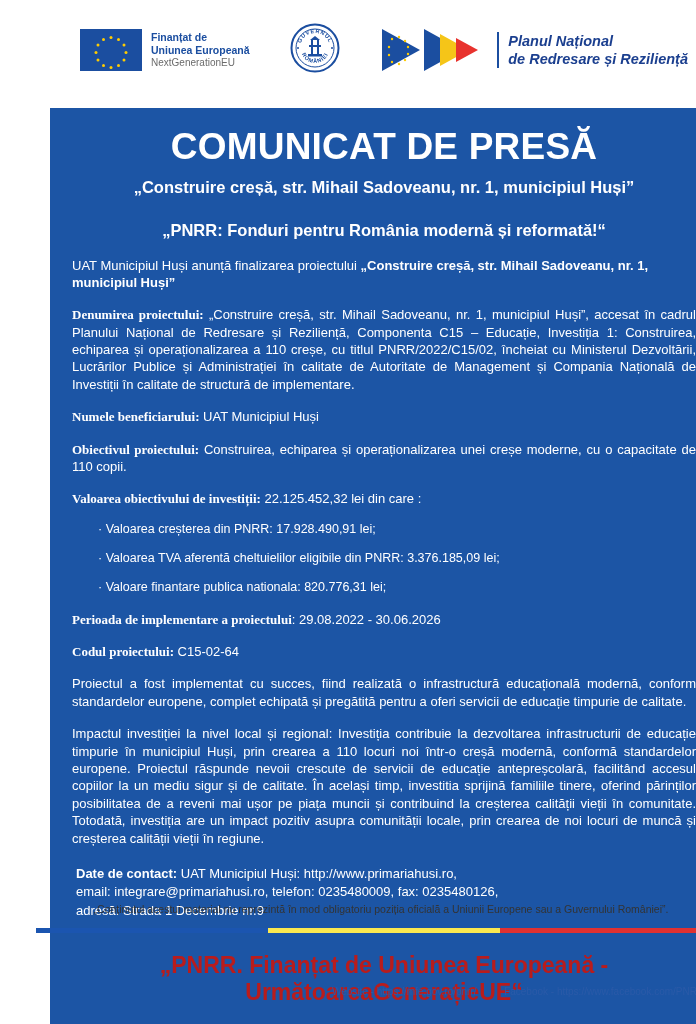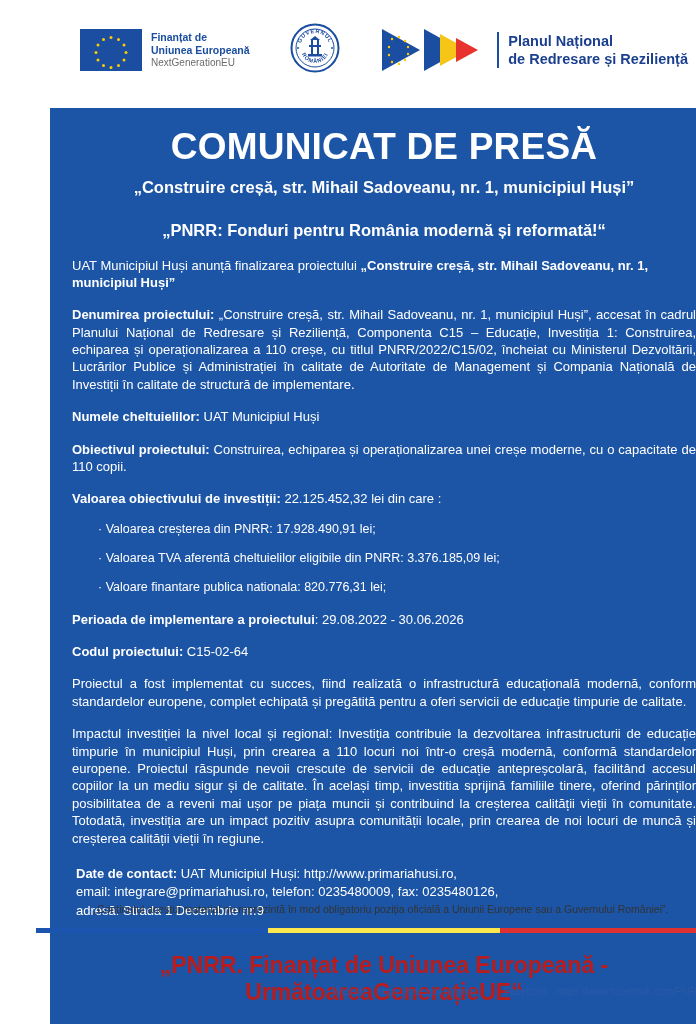--- a/index.html
+++ b/index.html
@@ -35,21 +35,21 @@
     line-height: 1.22;
     color: #1b4ea0;
   }
   .eu-text .l1, .eu-text .l2 { font-weight: bold; font-size: 10.5px; }
   .eu-text .l3 { font-size: 10px; color: #6b6b6b; font-weight: normal; }
 
   
   .gov-seal { width: 50px; height: 50px; }
 
   
-  .logo-pnrr { display: flex; align-items: center; gap: 9px; }
+  .logo-pnrr { display: flex; align-items: center; gap: 9px; font-style: italic; }
   .pnrr-marks { width: 108px; height: 46px; flex: 0 0 auto; }
   .pnrr-text {
     border-left: 2px solid #1b4ea0;
     padding-left: 9px;
     color: #1b3f8f;
     font-weight: bold;
     font-size: 14.5px;
     line-height: 1.26;
   }
 
@@ -88,21 +88,21 @@
   .intro {
     font-size: 13px;
     line-height: 1.32;
     margin-top: 17px;
     text-align: left;
   }
   .intro b { font-weight: bold; }
 
   .block { margin-top: 15px; font-size: 13px; line-height: 1.34; text-align: justify; }
   .block.left { text-align: left; }
-  .block b { font-weight: bold; }
+  .block b { font-weight: bold; font-family: Liberation Serif, serif; }
 
   .bullets { margin-top: 4px; }
   .bullet {
     font-size: 12.5px;
     margin-top: 13px;
     padding-left: 26px;
     line-height: 1.3;
   }
   .bullet::before { content: "·  "; }
 
@@ -240,21 +240,21 @@
 
     <div class="intro">
       <span>UAT Municipiul Huși anunță finalizarea proiectului </span><b>„Construire creșă, str. Mihail Sadoveanu, nr. 1, municipiul Huși”</b>
     </div>
 
     <div class="block">
       <b>Denumirea proiectului:</b><span> „Construire creșă, str. Mihail Sadoveanu, nr. 1, municipiul Huși”, accesat în cadrul Planului Național de Redresare și Reziliență, Componenta C15 – Educație, Investiția 1: Construirea, echiparea și operaționalizarea a 110 creșe, cu titlul PNRR/2022/C15/02, încheiat cu Ministerul Dezvoltării, Lucrărilor Publice și Administrației în calitate de Autoritate de Management și Compania Națională de Investiții în calitate de structură de implementare.</span>
     </div>
 
     <div class="block left">
-      <b>Numele cheltuielilor:</b><span> UAT Municipiul Huși</span>
+      <b>Numele beneficiarului:</b><span> UAT Municipiul Huși</span>
     </div>
 
     <div class="block">
       <b>Obiectivul proiectului:</b><span> Construirea, echiparea și operaționalizarea unei creșe moderne, cu o capacitate de 110 copii.</span>
     </div>
 
     <div class="block left">
       <b>Valoarea obiectivului de investiții:</b><span> 22.125.452,32 lei din care :</span>
     </div>
 

